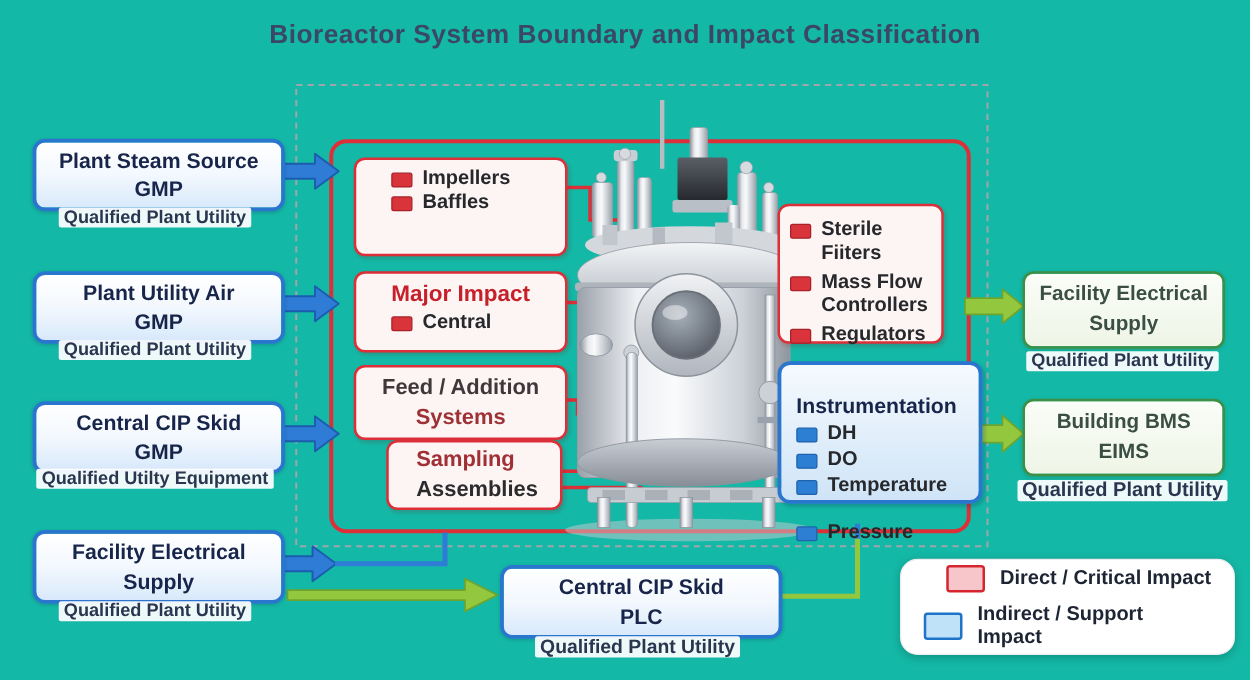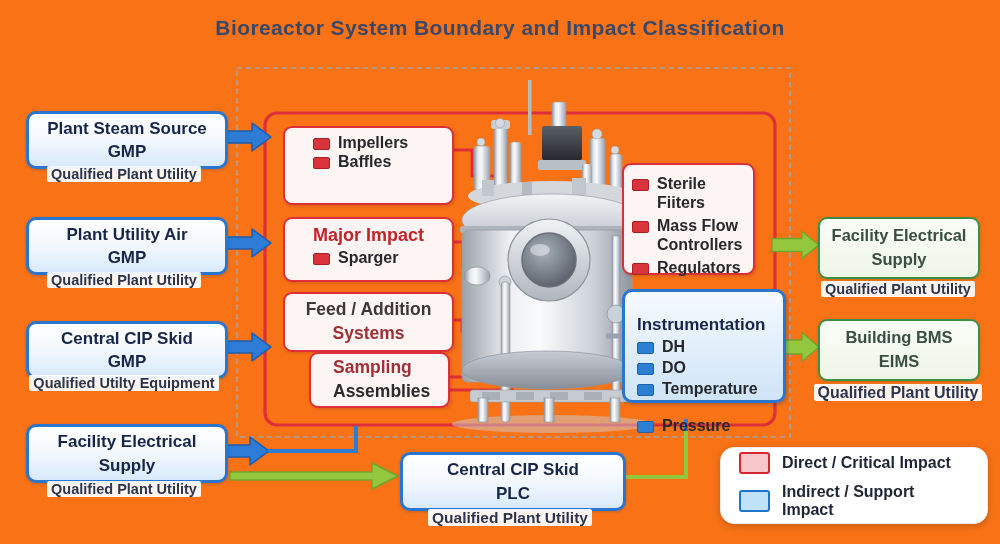--- a/index.html
+++ b/index.html
@@ -1,16 +1,16 @@
 <!DOCTYPE html>
 <html><head>
 <meta charset="utf-8">
 <style>
   html,body{margin:0;padding:0;background:#fff;}
-  #canvas{position:relative;width:1000px;height:544px;background:#f97316;overflow:hidden;
+  #canvas{position:relative;width:1000px;height:544px;background:#14b8a6;overflow:hidden;
           font-family:"Liberation Sans",sans-serif;text-decoration:underline;}
   .abs{position:absolute;}
   #title{left:0;top:16px;width:1000px;text-align:center;font-size:21px;font-weight:700;
          color:#3b4766;letter-spacing:.4px;}
   
   .srcbox{border:3px solid #2a76cf;border-radius:10px;
           background:linear-gradient(180deg,#ffffff 0%,#f3f8fe 50%,#d8e9fb 100%);
           color:#17254a;font-weight:600;font-size:17px;line-height:1.38;
           display:flex;flex-direction:column;align-items:center;justify-content:center;
           box-shadow:0 1px 3px rgba(20,50,90,.25);}
@@ -35,21 +35,21 @@
   
   .outbox{border:2.5px solid #3d8f45;border-radius:9px;
           background:linear-gradient(180deg,#fbfdf8 0%,#eef5e6 100%);
           color:#3a4f42;font-weight:600;font-size:16.5px;line-height:1.45;
           display:flex;flex-direction:column;align-items:center;justify-content:center;
           box-shadow:0 1px 3px rgba(30,80,30,.22);}
   
   #legend{background:#ffffff;border:1px solid #ececec;border-radius:14px;
           box-shadow:0 2px 8px rgba(0,0,0,.20);display:flex;flex-direction:column;
           justify-content:center;gap:9px;padding:10px 18px;}
-  .lrow{display:flex;align-items:center;gap:12px;font-size:16px;font-weight:600;color:#1d2433;}
+  .lrow{display:flex;align-items:center;gap:12px;font-size:16px;font-weight:600;color:#1d2433;justify-content:flex-end;}
   .lsw{width:27px;height:18px;border-radius:3px;flex:0 0 auto;}
   .lsw-red{background:#f7c6cb;border:2.5px solid #d6252e;}
   .lsw-blue{background:#bfe2f8;border:2.5px solid #1e74c8;}
   svg{display:block;}
 </style>
 </head>
 <body>
 
 <div id="canvas">
 
@@ -219,21 +219,21 @@
     <div class="brow" style="margin-left:28px;margin-top:0">
       <span class="sq sq-red"></span>
       <span>Baffles</span>
     </div>
   </div>
 
   <div class="abs redbox" style="left:283px;top:217px;width:167px;height:55px;padding-top:6px">
     <div class="rtitle">Major Impact</div>
     <div class="brow" style="margin-left:28px;margin-top:2px">
       <span class="sq sq-red"></span>
-      <span>Sparger</span>
+      <span>Central</span>
     </div>
   </div>
 
   <div class="abs redbox two-line" style="left:283px;top:292px;width:167px;height:56px">
     <span style="color:#3d383a">Feed / Addition</span>
     <span style="color:#9e3136">Systems</span>
   </div>
 
   <div class="abs redbox two-line" style="left:309px;top:352px;width:141px;height:56px;align-items:flex-start;padding-left:22px;box-sizing:border-box">
     <span style="color:#a03036">Sampling</span>

